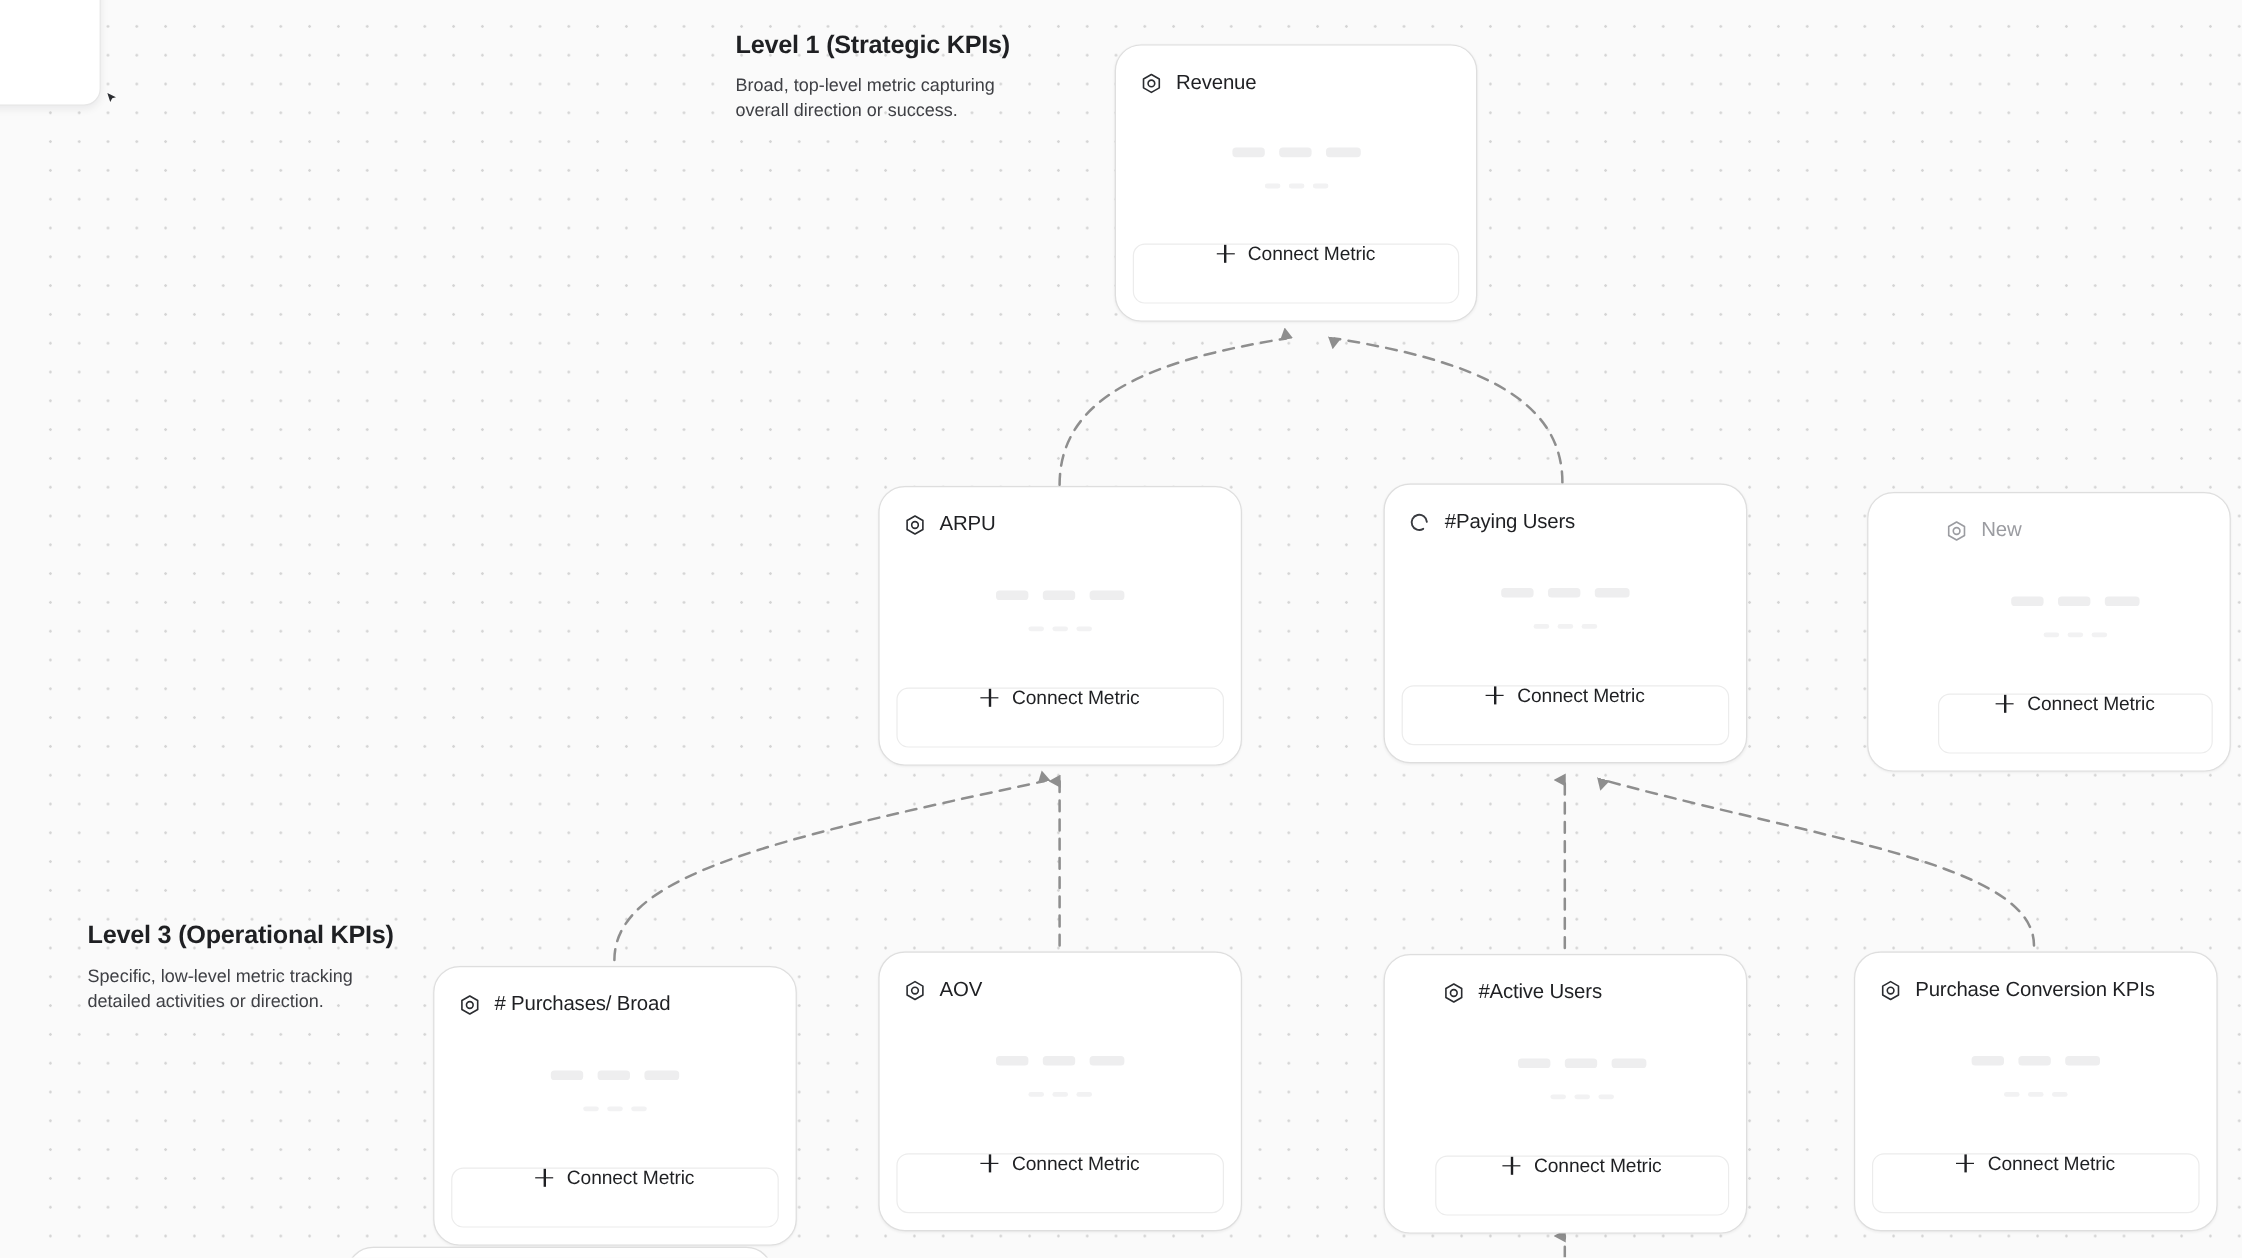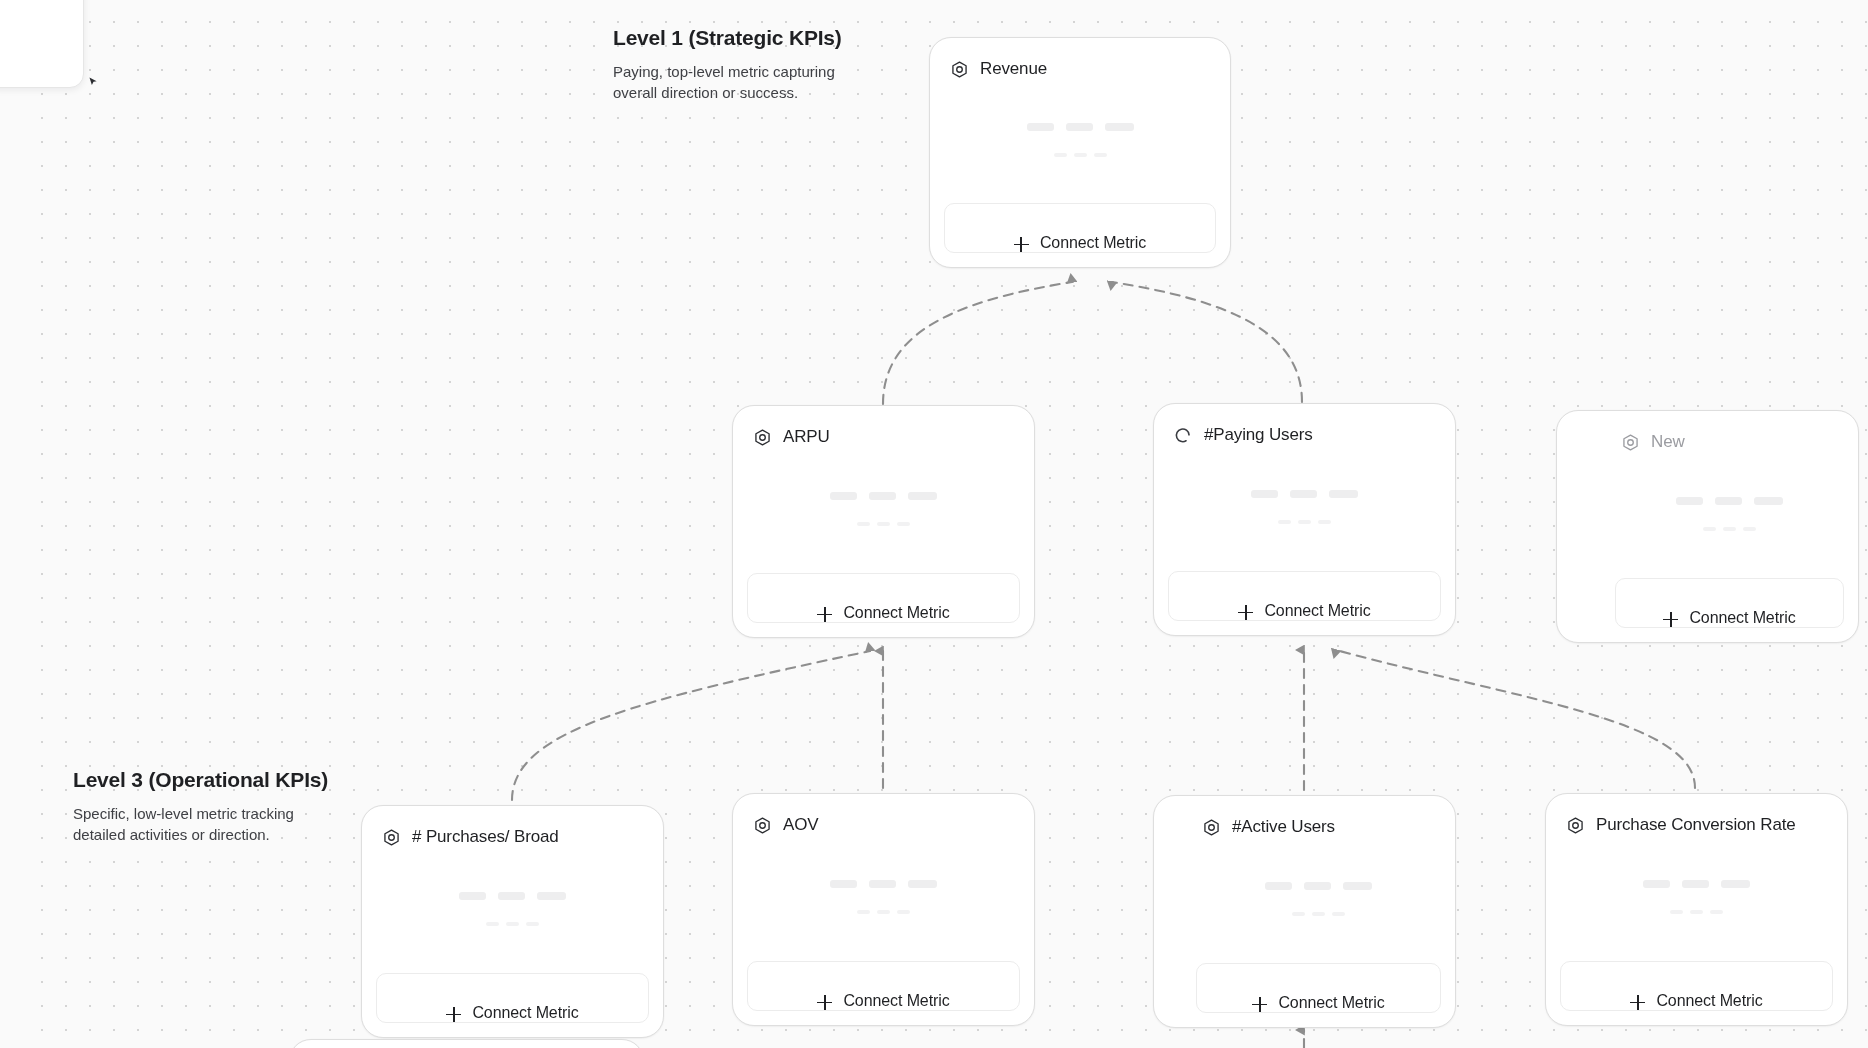--- a/index.html
+++ b/index.html
@@ -103,21 +103,21 @@
   }
 
   
   .connect-btn {
     margin: 0 14px 14px 14px;
     height: 50px;
     border: 1px solid #ececec;
     border-radius: 10px;
     background: #ffffff;
     display: flex;
-    align-items: flex-end;
+    align-items: flex-start;
     justify-content: center;
     gap: 11px;
     cursor: pointer;
   }
   .plus-icon {
     position: relative;
     width: 15px; height: 15px;
     flex: 0 0 auto;
   }
   .plus-icon::before, .plus-icon::after {
@@ -174,21 +174,21 @@
     <path d="M 1264 790 L 1264 650" fill="none" stroke="#8e8e8e" stroke-width="2.1" stroke-dasharray="9 7" stroke-linecap="round" marker-end="url(#arrowUp)"></path>
 
     <path d="M 1655 788 C 1655 720, 1480 700, 1296 650" fill="none" stroke="#8e8e8e" stroke-width="2.1" stroke-dasharray="9 7" stroke-linecap="round" marker-end="url(#arrowUp)"></path>
 
     <path d="M 1264 1048 L 1264 1030" fill="none" stroke="#8e8e8e" stroke-width="2.1" stroke-dasharray="9 7" stroke-linecap="round" marker-end="url(#arrowUp)"></path>
   </svg>
 
   <div class="level-label" style="left:573px; top:26px;">
     <div class="level-title">Level 1 (Strategic KPIs)</div>
     <div class="level-desc">
-      <span class="ln">Paying, top-level metric capturing</span>
+      <span class="ln">Broad, top-level metric capturing</span>
       <span class="ln">overall direction or success.</span>
     </div>
   </div>
 
 
   <div class="level-label" style="left:33px; top:768px;">
     <div class="level-title">Level 3 (Operational KPIs)</div>
     <div class="level-desc">
       <span class="ln">Specific, low-level metric tracking</span>
       <span class="ln">detailed activities or direction.</span>
@@ -391,21 +391,21 @@
   </div>
 
   <div class="card" style="left:1505px; top:793px; width:303px; height:233px;">
     <div class="card-head">
       <span class="card-icon">
         <svg width="19" height="19" viewBox="0 0 24 24" fill="none" stroke="#2b2d31" stroke-width="1.7" stroke-linejoin="round">
           <path d="M12 2.6 20.3 7.3 20.3 16.7 12 21.4 3.7 16.7 3.7 7.3 Z"></path>
           <circle cx="12" cy="12" r="3.5"></circle>
         </svg>
       </span>
-      <span class="card-title">Purchase Conversion Rate</span>
+      <span class="card-title">Purchase Conversion KPIs</span>
     </div>
     <div class="card-body">
       <div class="skel-row">
         <span class="skel w1"></span>
         <span class="skel w2"></span>
         <span class="skel w3"></span>
       </div>
       <div class="skel-row small">
         <span class="skel"></span>
         <span class="skel"></span>

